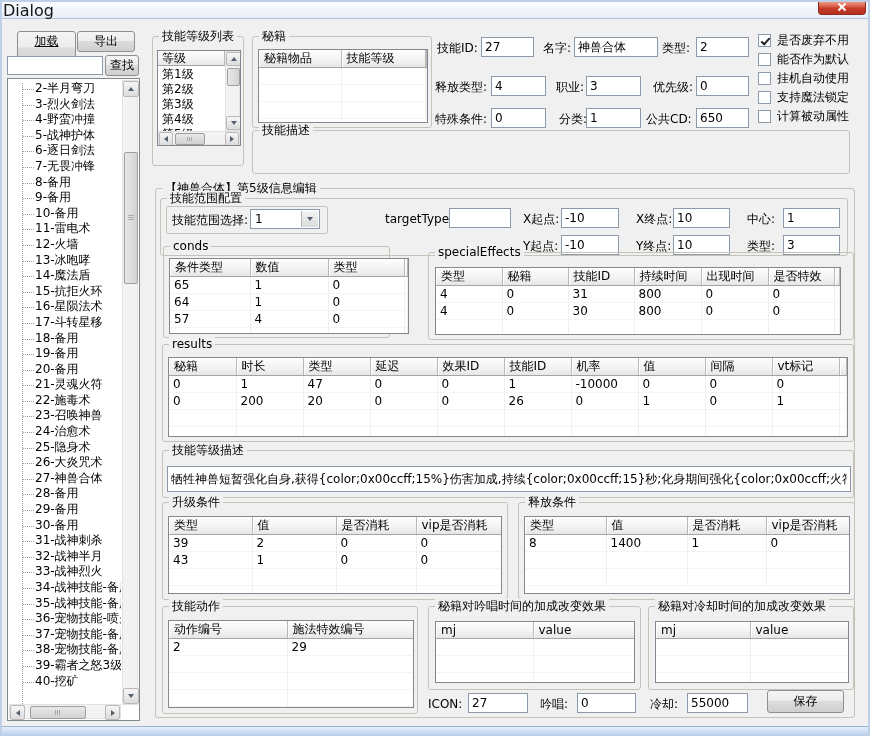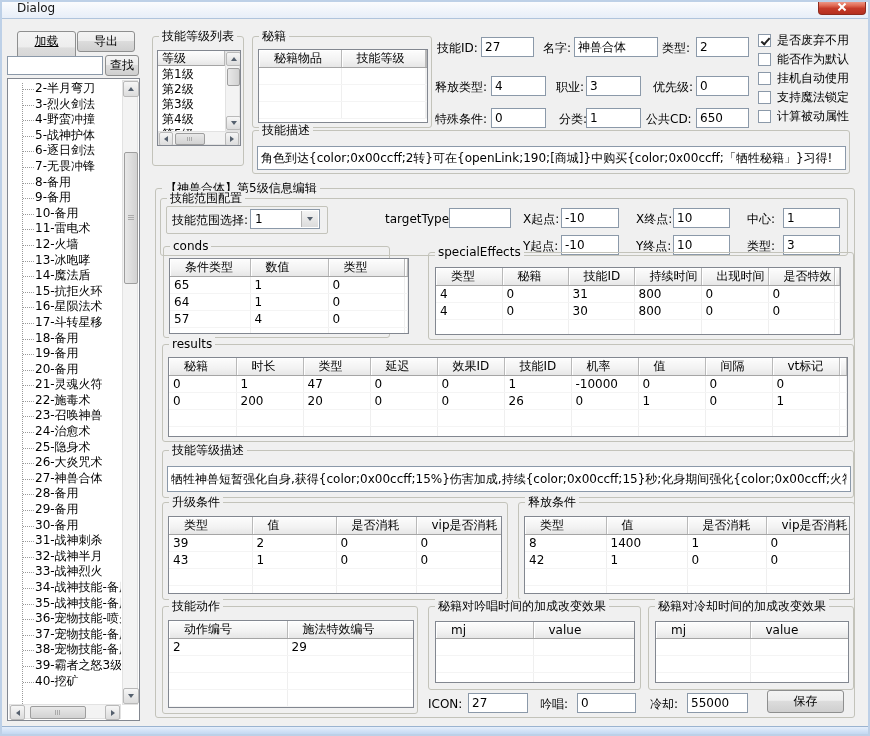--- a/index.html
+++ b/index.html
@@ -7,21 +7,21 @@
     width:870px;height:736px;position:relative;overflow:hidden;
     background:#f0f0f0;
     font-family:"DejaVu Sans","Liberation Sans",sans-serif;
     font-size:12px;color:#000;
   }
   .abs{position:absolute;}
   
   .frame{position:absolute;inset:0;border:2px solid #bdd0e7;pointer-events:none;z-index:50;}
   .titlebar{position:absolute;left:0;top:0;width:870px;height:18px;
     background:linear-gradient(#fdfdfe,#e7eef8);border-bottom:1px solid #b0c4dc;z-index:10;}
-  .title-text{position:absolute;left:17px;top:1px;font-size:12px;color:#151515;white-space:nowrap;}
+  .title-text{position:absolute;left:3px;top:1px;font-size:16px;color:#151515;white-space:nowrap;}
   .close-btn{position:absolute;right:4px;top:0;width:46px;height:14px;
     background:linear-gradient(#f3b0a1,#e06a54 40%,#c53b29 60%,#b52f1f);
     border:1px solid #8e2a1d;border-top:none;border-radius:0 0 4px 4px;
     display:flex;align-items:center;justify-content:center;z-index:11;cursor:default;}
   .x-icon{position:relative;width:8px;height:8px;}
   .x-icon::before,.x-icon::after{content:"";position:absolute;left:3px;top:-1px;width:2px;height:10px;background:#fff;}
   .x-icon::before{transform:rotate(45deg);}
   .x-icon::after{transform:rotate(-45deg);}
   .bottom-strip{position:absolute;left:0;bottom:0;width:870px;height:9px;
     background:linear-gradient(#e5eefb,#b9d2ef);border-top:1px solid #9ab3d0;z-index:10;}
@@ -36,21 +36,21 @@
   .lbl{position:absolute;white-space:nowrap;line-height:14px;}
   
   .group{position:absolute;border:1px solid #c3c3ba;border-radius:3px;box-sizing:border-box;}
   .gtitle{position:absolute;top:-8px;left:6px;background:#f0f0f0;padding:0 3px;line-height:14px;white-space:nowrap;}
   
   .lv-wrap{position:absolute;box-sizing:border-box;border:1px solid #828790;background:#fff;overflow:hidden;}
   table.lv{border-collapse:collapse;table-layout:fixed;width:100%;background:#fff;}
   table.lv th{background:linear-gradient(#fdfdfd,#f2f2f2 60%,#e6e6e6);
     border-right:1px solid #b9b9b9;border-bottom:1px solid #a5a5a5;
     box-shadow:inset 1px 1px 0 #ffffff;
-    font-weight:normal;text-align:left;padding:0 15px;height:16px;font-size:12px;white-space:nowrap;overflow:hidden;}
+    font-weight:normal;text-align:left;padding:0 5px;height:16px;font-size:12px;white-space:nowrap;overflow:hidden;}
   table.lv td{padding:0 4px;height:16px;font-size:12px;white-space:nowrap;overflow:hidden;
     border-right:1px solid #efefef;border-bottom:1px solid #f4f4f4;}
   
   .listbox{position:absolute;box-sizing:border-box;background:#fff;border:1px solid #828790;}
   .tree-area{position:absolute;left:1px;top:2px;right:18px;bottom:17px;overflow:hidden;}
   .tree-vline{position:absolute;left:14px;top:4px;bottom:2px;border-left:1px dotted #9a9a9a;}
   .tree-item{position:relative;height:15.6px;line-height:15.6px;padding-left:26px;white-space:nowrap;cursor:default;}
   .tree-item::before{content:"";position:absolute;left:14px;top:8px;width:11px;border-top:1px dotted #9a9a9a;}
   
   .sb{position:absolute;background:#f3f3f3;box-sizing:border-box;border:1px solid #e2e2e2;}
@@ -238,21 +238,20 @@
             <td></td>
             <td></td>
           </tr>
         </tbody>
       </table>
     </div>
 </div>
 
 <div class="group" style="left:252px;top:130px;width:598px;height:44px;">
   <span class="gtitle">技能描述</span>
-  <input class="tb" style="left: 4px; top: 15px; width: 589px; height: 24px;" value="角色到达{color;0x00ccff;2转}可在{openLink;190;[商城]}中购买{color;0x00ccff;「牺牲秘籍」}习得!">
 </div>
 
 <span class="lbl" style="left:437px;top:41px;">技能ID:</span>
 <input class="tb" style="left: 481px; top: 37px; width: 53px;" value="27">
 <span class="lbl" style="left:543px;top:41px;">名字:</span>
 <input class="tb" style="left: 574px; top: 37px; width: 84px;" value="神兽合体">
 <span class="lbl" style="left:662px;top:41px;">类型:</span>
 <input class="tb" style="left: 696px; top: 37px; width: 53px;" value="2">
 
 <span class="lbl" style="left:435px;top:80px;">释放类型:</span>
@@ -598,27 +597,20 @@
         </thead>
         <tbody>
           <tr>
             <td>8</td>
             <td>1400</td>
             <td>1</td>
             <td>0</td>
             <td></td>
           </tr>
           <tr>
-            <td>42</td>
-            <td>1</td>
-            <td>0</td>
-            <td>0</td>
-            <td></td>
-          </tr>
-          <tr>
             <td></td>
             <td></td>
             <td></td>
             <td></td>
             <td></td>
           </tr>
           <tr>
             <td></td>
             <td></td>
             <td></td>

